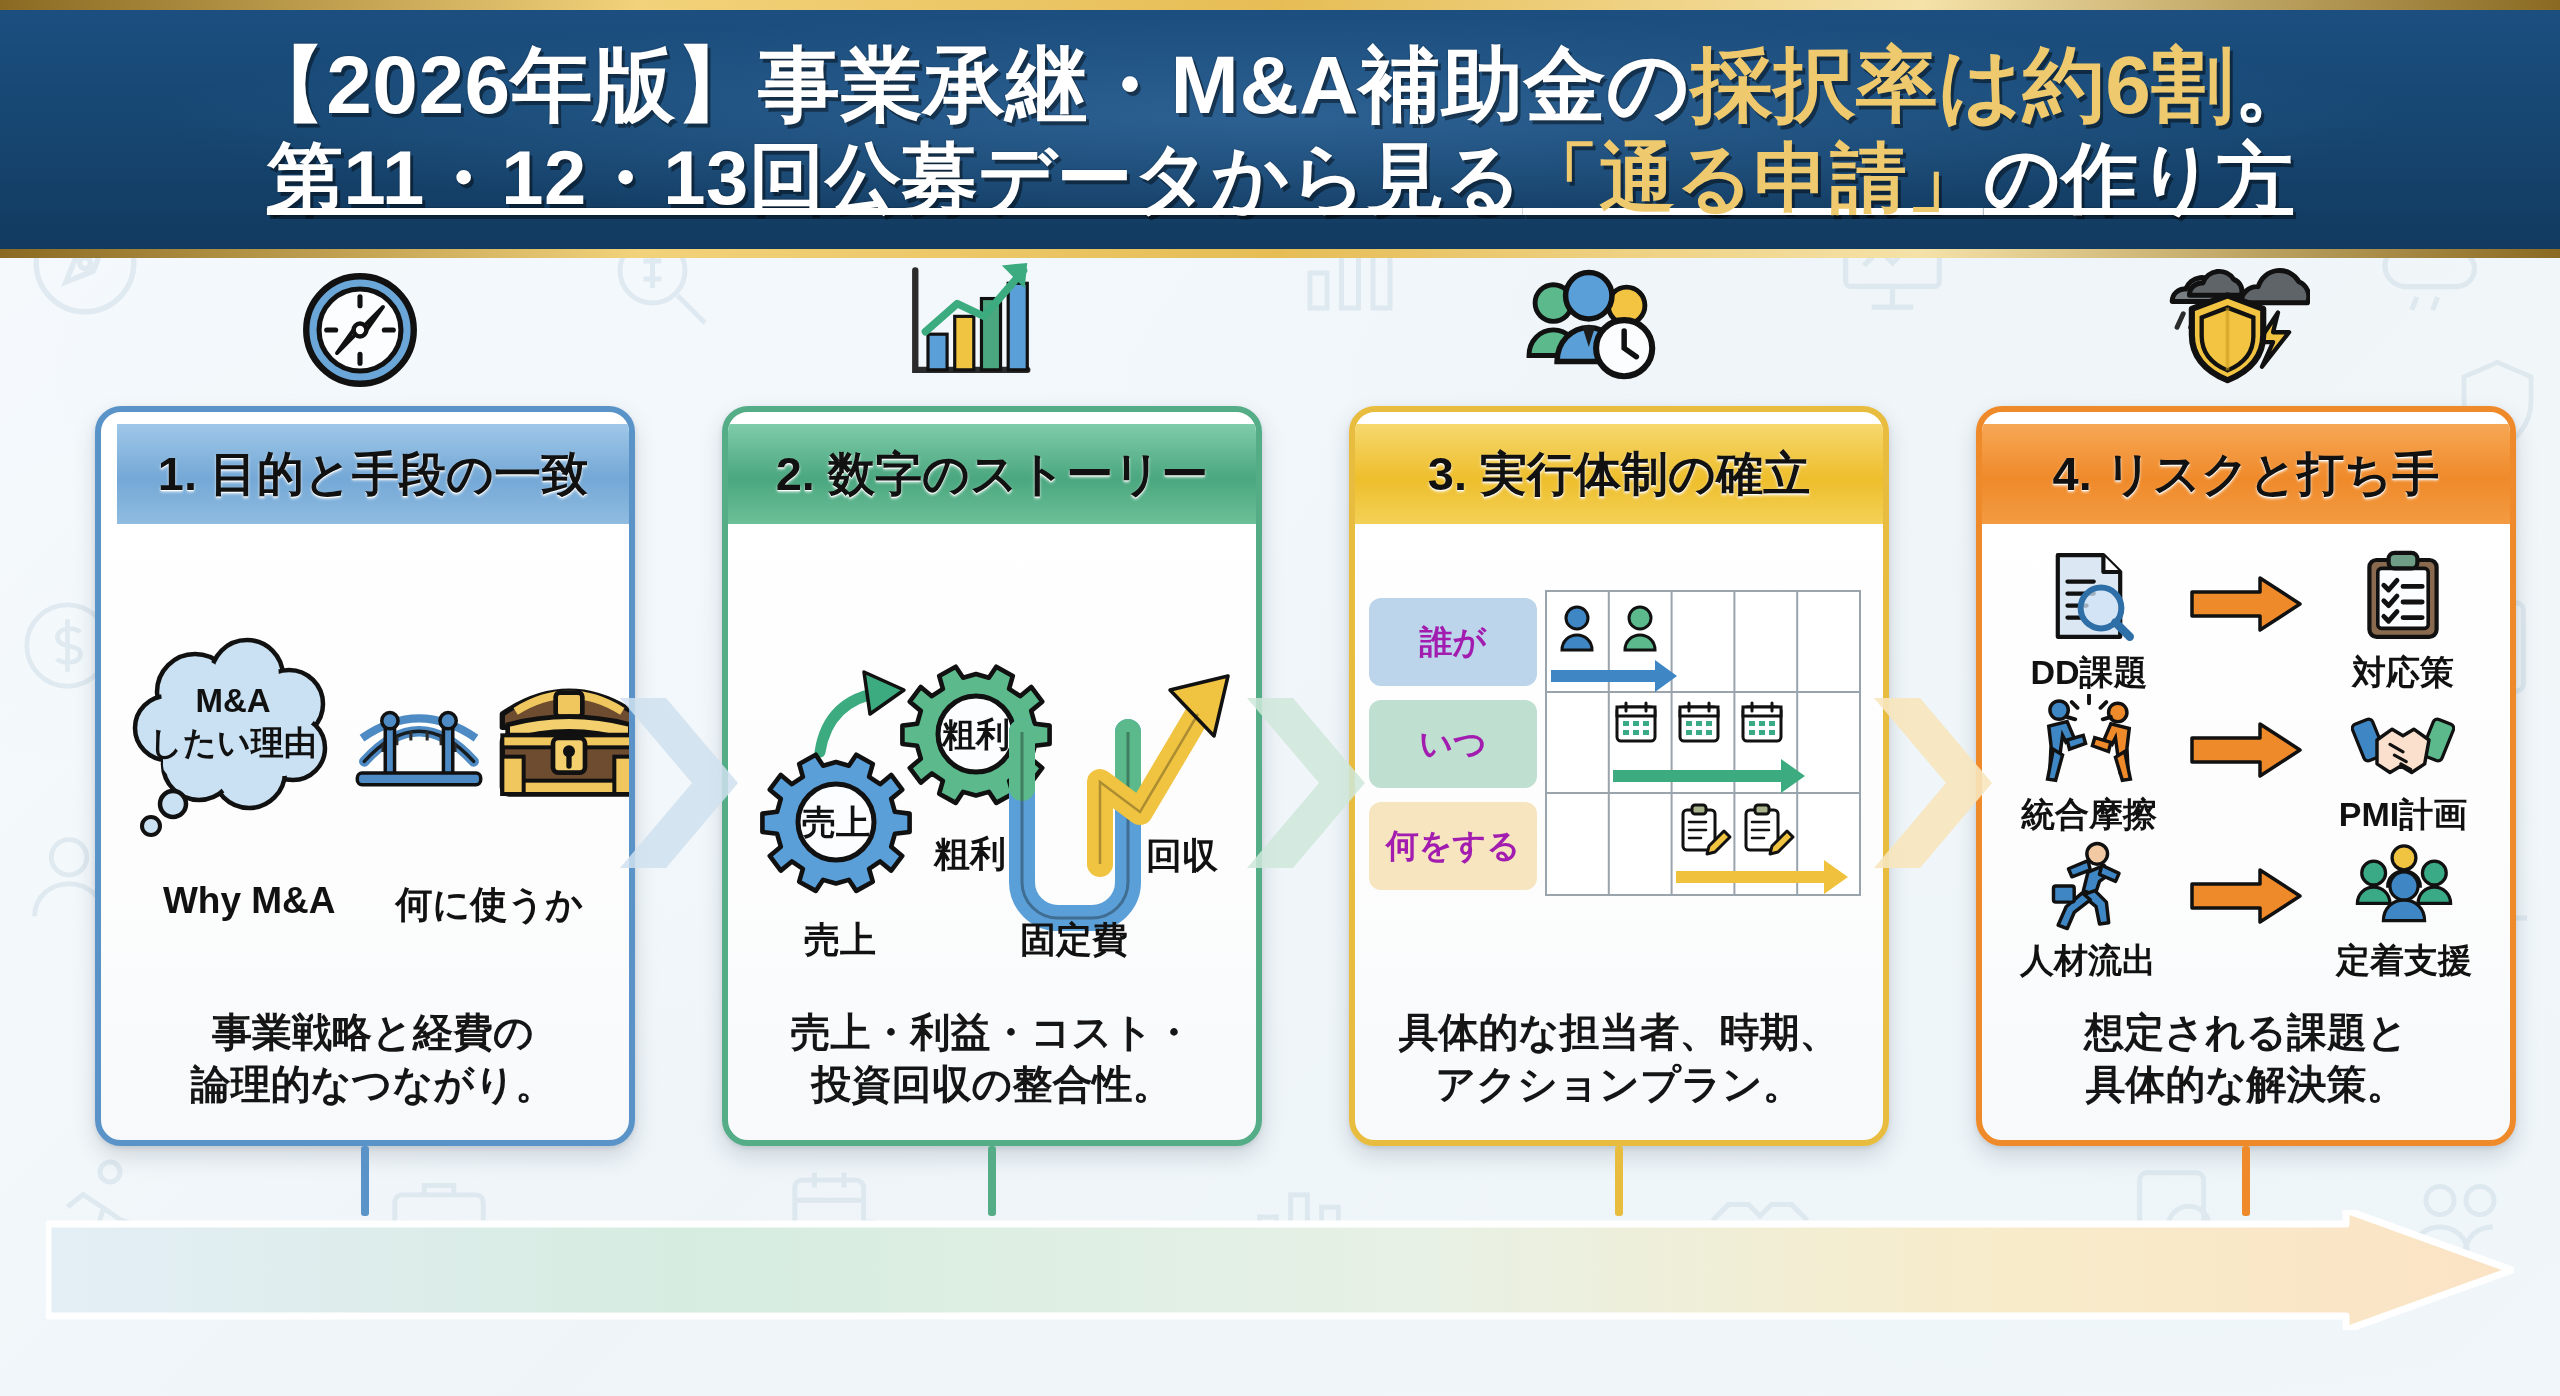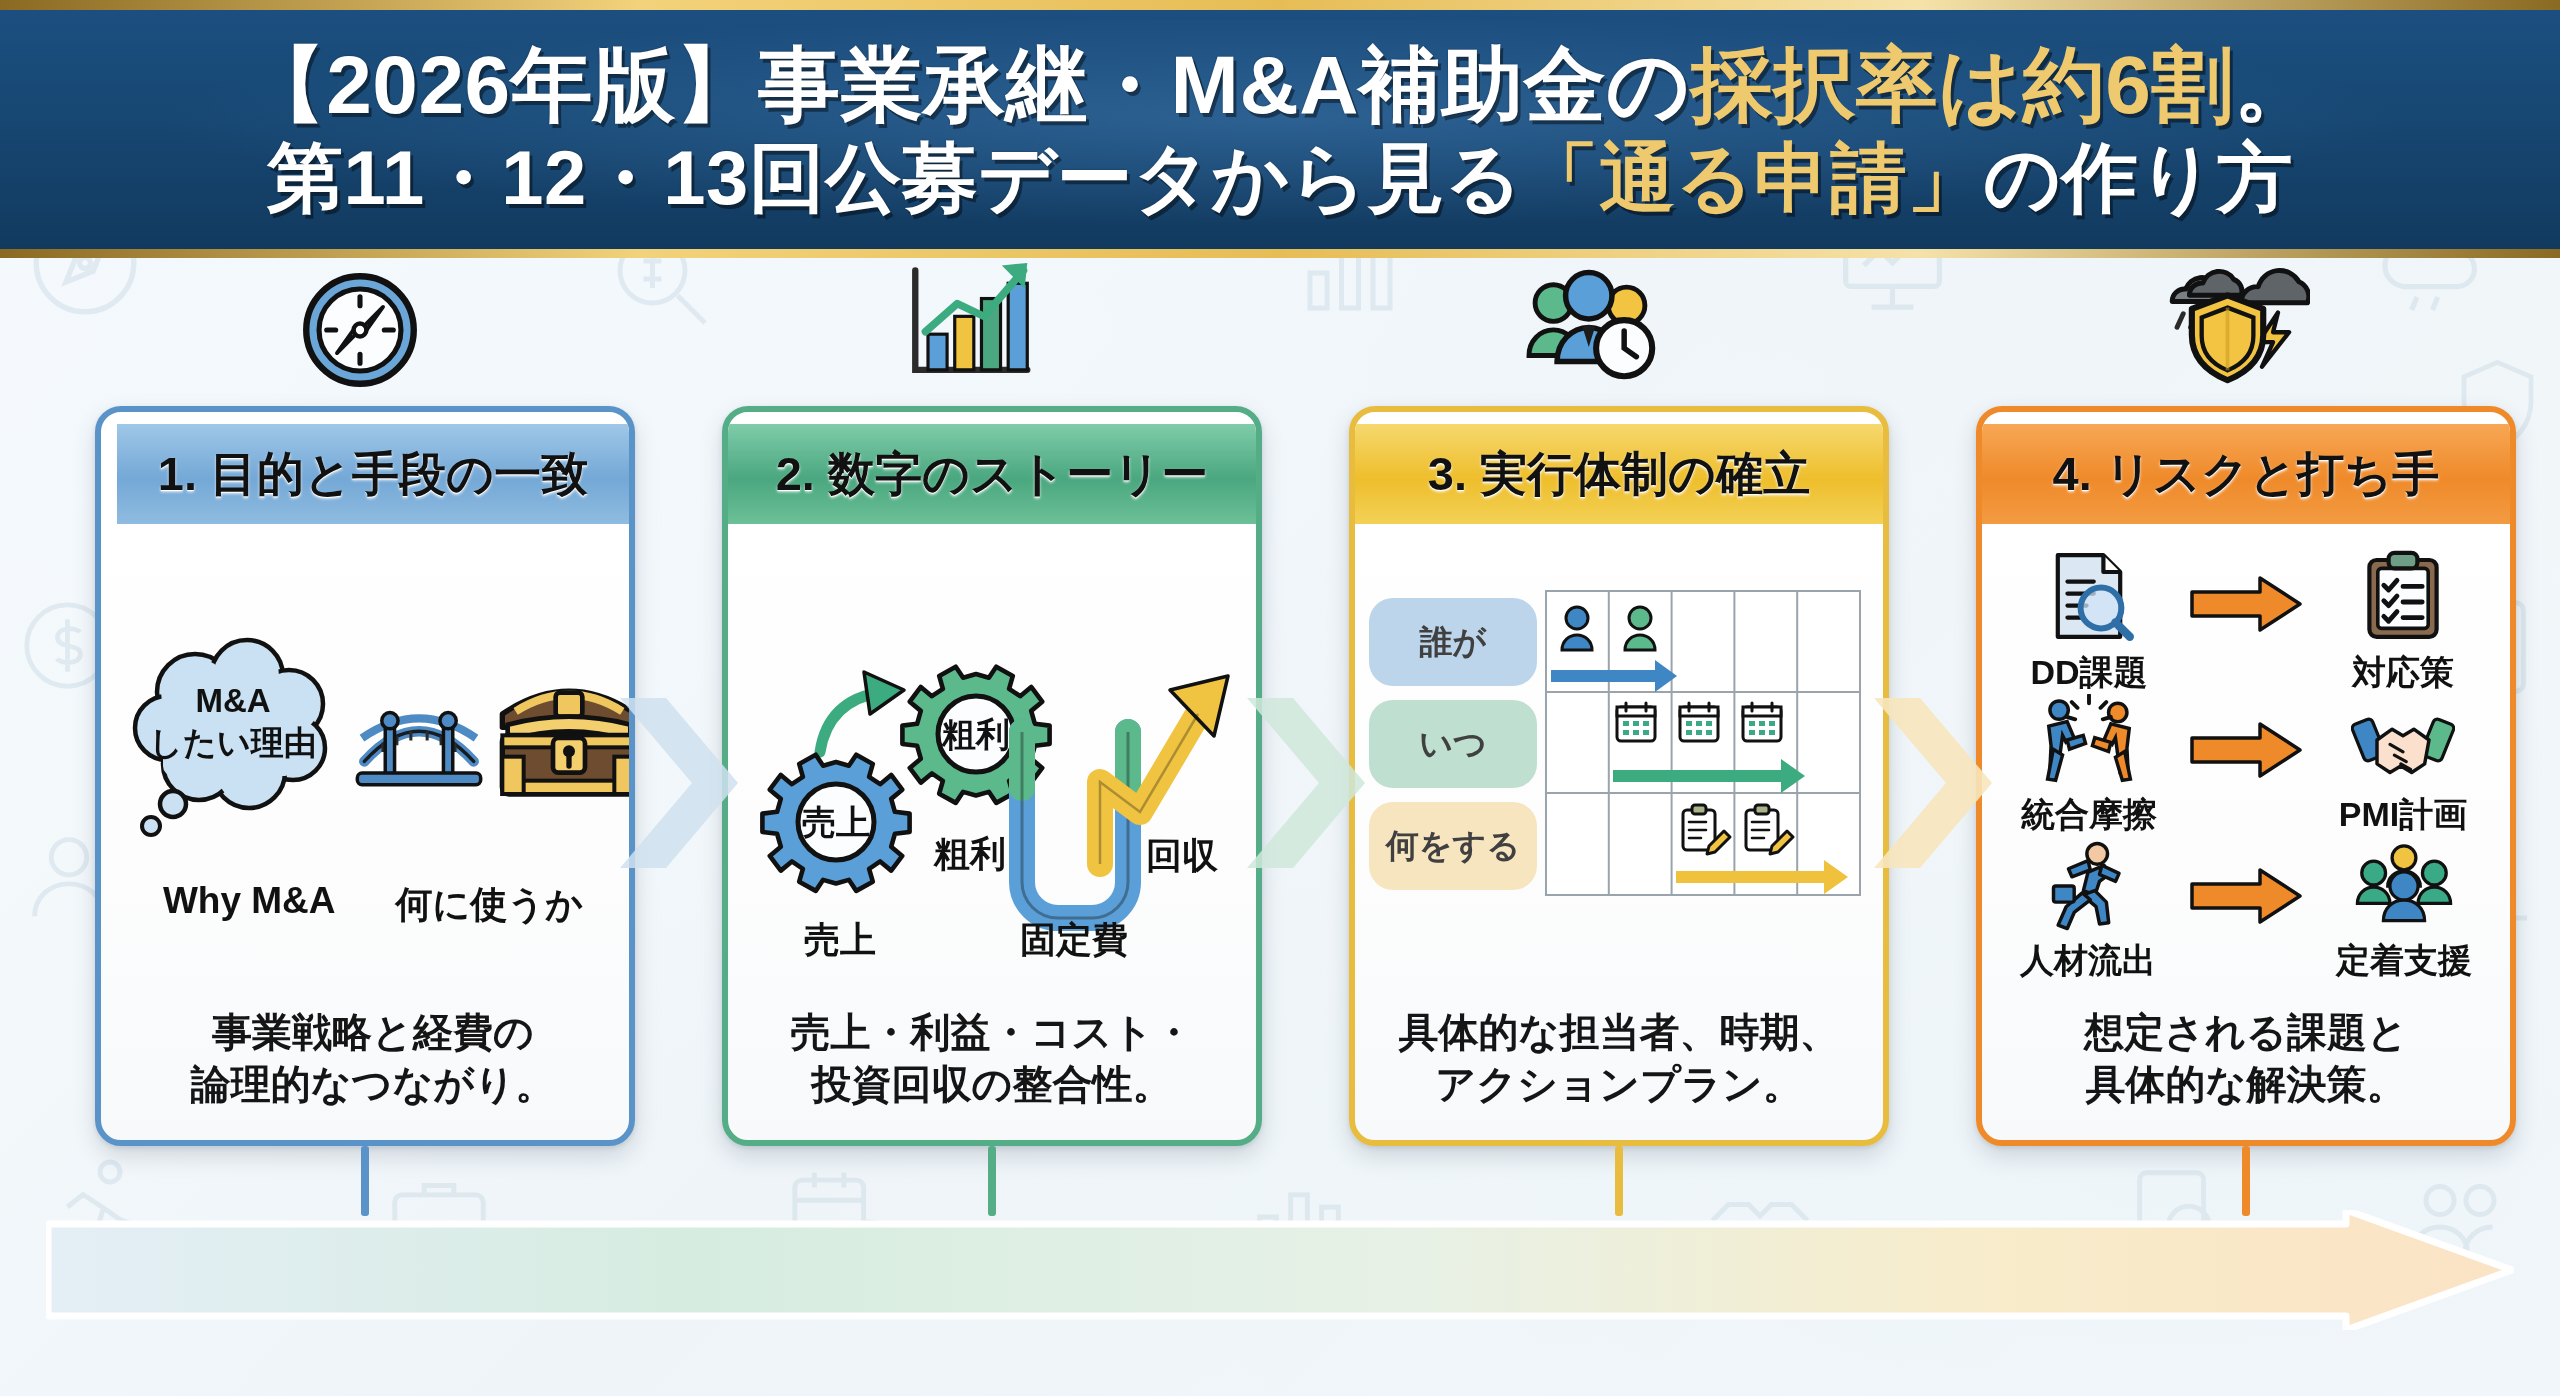--- a/index.html
+++ b/index.html
@@ -26,21 +26,21 @@
     background:radial-gradient(ellipse at 50% 45%, rgba(80,140,200,.38) 0%, rgba(23,72,116,0) 62%);
     pointer-events:none;
   }
   .title-line{
     position:relative; z-index:2;
     color:#ffffff; font-weight:bold; letter-spacing:.5px;
     white-space:nowrap; line-height:1.12;
     text-shadow:3px 4px 0 rgba(0,0,0,.42), 0 0 2px rgba(0,0,0,.35);
   }
   #title-line-1{ font-size:82px; margin-bottom:4px; }
-  #title-line-2{ font-size:76px; }
+  #title-line-2{ font-size:76px;text-decoration:underline; }
   .accent{ color:#eec96d; text-shadow:3px 4px 0 rgba(0,0,0,.45); }
 
   
   #stage{
     position:absolute; left:0; top:258px; width:2560px; height:1138px;
     background:
       radial-gradient(ellipse at 20% 10%, #f3f8fc 0%, rgba(243,248,252,0) 55%),
       radial-gradient(ellipse at 85% 80%, #eef5f9 0%, rgba(238,245,249,0) 55%),
       linear-gradient(135deg,#f7fbfd 0%,#eef4f8 45%,#f4f8fa 100%);
     overflow:hidden;
@@ -123,23 +123,23 @@
               display:flex; justify-content:space-around; padding:0 26px;gap:20px; }
   .c1-labels span{ font-size:37px; font-weight:bold; color:#111; }
 
   
   .c2-wrap{ position:absolute; left:0; top:40px; width:100%; height:400px; }
   .c2-lab{ position:absolute; font-size:36px; font-weight:bold; color:#111; }
 
   
   .c3-wrap{ position:absolute; left:14px; top:66px; width:500px; height:340px; }
   .gantt-rowlabel{
-    position:absolute; left:0; width:168px; height:88px; border-radius:24px;
+    position:absolute; left:0; width:168px; height:88px; border-radius:12px;
     display:flex; align-items:center; justify-content:center;
-    font-size:33px; font-weight:bold; color:#404040;
+    font-size:33px; font-weight:bold; color:#a21caf;
   }
   .grl1{ top:8px;   background:#bcd5ea; }
   .grl2{ top:110px; background:#bfe0d0; }
   .grl3{ top:212px; background:#f7e5c0; }
   .gantt-grid{ position:absolute; left:176px; top:0; width:316px; height:306px; }
 
   
   .c4-wrap{ position:absolute; left:0; top:24px; width:100%; height:420px; }
   .c4-row{ position:absolute; left:0; width:100%; height:138px;
            display:flex; align-items:flex-start; justify-content:center; gap:14px;text-align:center; }

